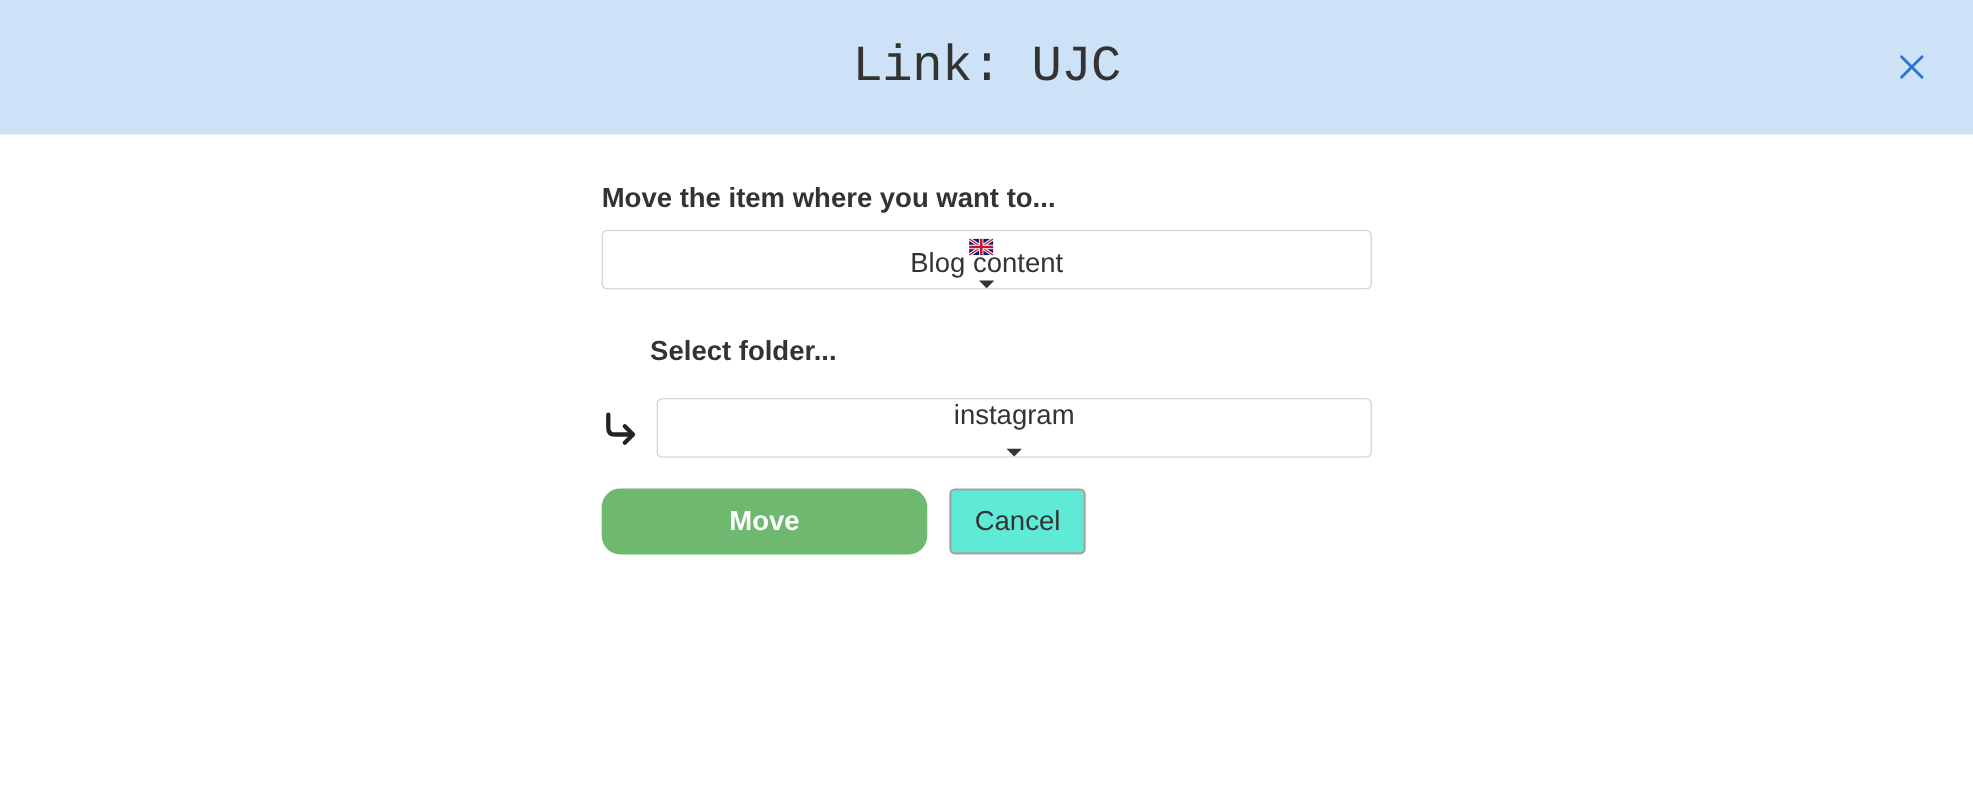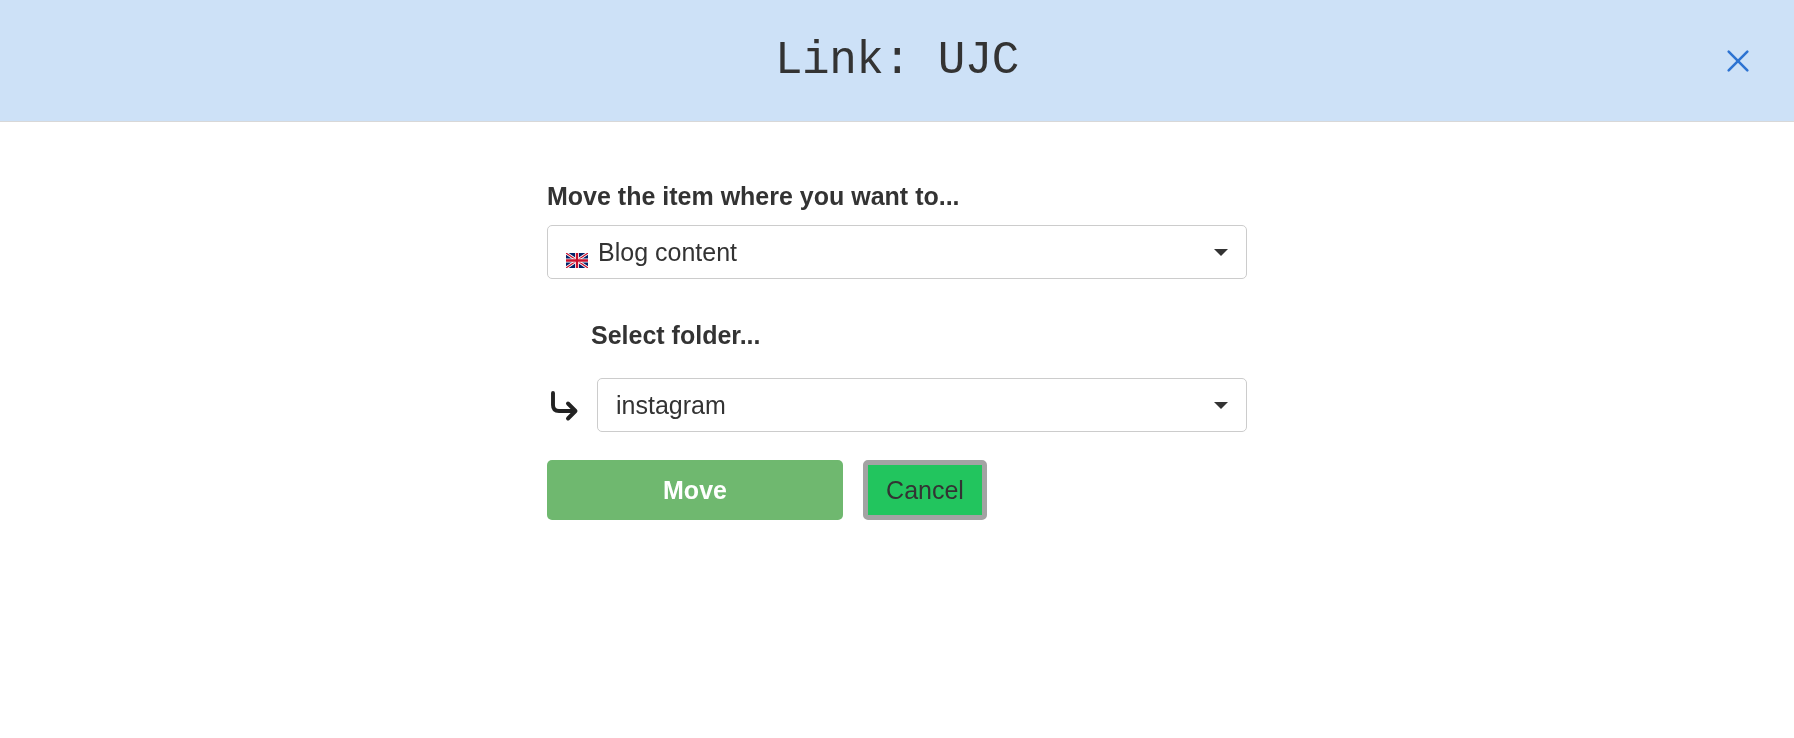--- a/index.html
+++ b/index.html
@@ -40,21 +40,21 @@
       cursor: pointer;
       display: flex;
       align-items: center;
       justify-content: center;
     }
     .close-btn svg {
       width: 28px;
       height: 28px;
     }
     .content {
-      padding: 60px 0 0 0;
+      padding: 44px 0 0 0;
       width: 700px;
       margin: 0 auto;
     }
     .form-label {
       font-size: 25px;
       font-weight: 700;
       color: #333333;
       margin-bottom: 14px;
     }
     .dropdown {
@@ -63,20 +63,21 @@
       border: 1px solid #cccccc;
       border-radius: 5px;
       background: #ffffff;
       display: flex;
       align-items: center;
       padding: 0 18px;
       cursor: pointer;
       position: relative;
       font-size: 25px;
       color: #333333;
+      flex-direction: column;
     }
     .dropdown-flag {
       width: 22px;
       height: 15px;
       margin-right: 10px;
       display: inline-block;
     }
     .dropdown-text {
       flex: 1;
     }
@@ -107,31 +108,31 @@
     }
     .buttons-row {
       display: flex;
       gap: 20px;
       margin-top: 28px;
     }
     .btn-primary {
       background: #6fb86f;
       color: #ffffff;
       border: none;
-      border-radius: 5px;
+      border-radius: 17px;
       width: 296px;
       height: 60px;
       font-size: 25px;
       font-weight: 700;
       cursor: pointer;
     }
     .btn-secondary {
-      background: #22c55e;
+      background: #5eead4;
       color: #333333;
-      border: 5px solid #a3a3a3;
+      border: 2px solid #a3a3a3;
       border-radius: 5px;
       width: 124px;
       height: 60px;
       font-size: 25px;
       font-weight: 400;
       cursor: pointer;
     }
   </style>
 </head>
 <body>

